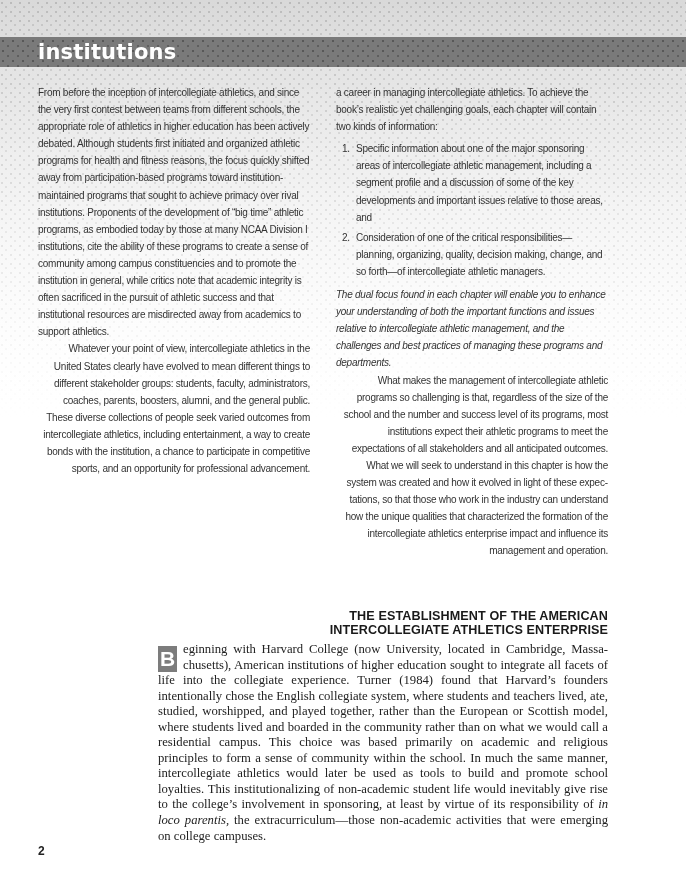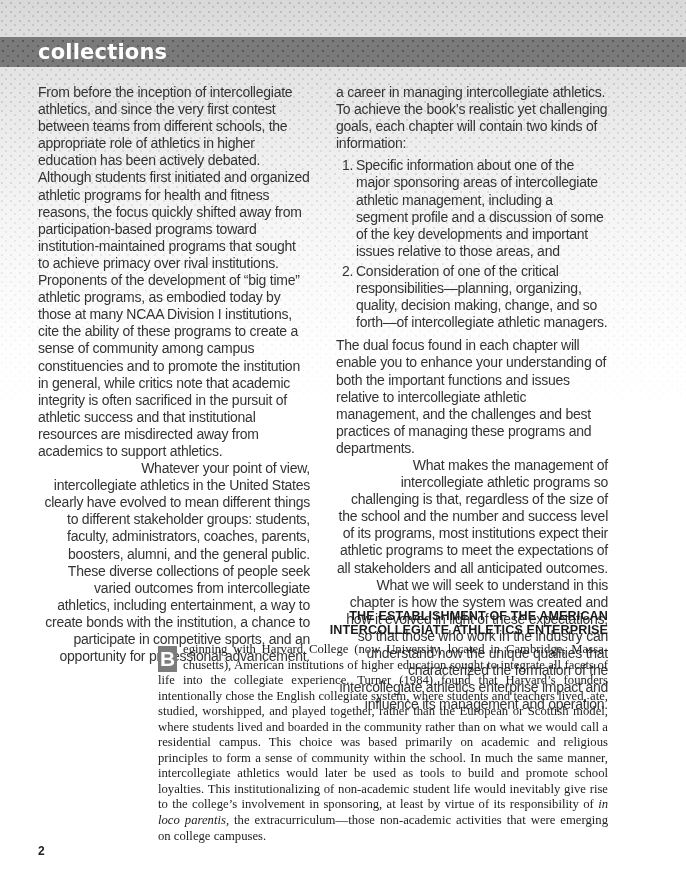--- a/index.html
+++ b/index.html
@@ -27,31 +27,31 @@
   }
   .header-title {
     position: absolute; left: 38px; top: 2px;
     color: #ffffff; font-weight: bold; font-size: 21px; letter-spacing: 0.2px;
     font-family: "DejaVu Sans", sans-serif;
     line-height: 26px;
   }
   .col {
     position: absolute; top: 84px; z-index: 2;
     font-family: "Liberation Sans", sans-serif;
-    font-size: 14px; line-height: 17.1px; color: #333333;
+    font-size: 10px; line-height: 17.1px; color: #333333;
     letter-spacing: -0.25px;
   }
   .col-left { left: 38px; width: 272px; }
   .col-right { left: 336px; width: 272px; }
   .col p { margin: 0; text-align: left; }
   .col p.indent { text-indent: 23px; text-align: right; }
   .col ol { margin: 5px 0 5px 0; padding: 0; list-style: none; }
   .col ol li { position: relative; padding-left: 20px; margin-bottom: 3px; }
   .col ol li .num { position: absolute; left: 6px; top: 0; }
-  .col p.after-list { margin-top: 6px; }
+  .col p.after-list { margin-top: 6px; font-style: italic; }
 
   .section {
     position: absolute; left: 158px; top: 609px; width: 450px; z-index: 2;
   }
   .section-title {
     font-family: "Liberation Sans", sans-serif; font-weight: bold;
     font-size: 12.6px; line-height: 14px; color: #1a1a1a; margin: 0 0 5px 0;
     letter-spacing: 0.1px;
     text-align: right;
   }
@@ -68,21 +68,21 @@
     position: absolute; left: 38px; top: 844px; font-family: "Liberation Sans", sans-serif;
     font-weight: bold; font-size: 12px; color: #222; z-index: 2;
   }
 </style>
 </head>
 <body>
 
 <div class="bg-texture"></div>
 
 <div class="header-band">
-  <span class="header-title">collections</span>
+  <span class="header-title">institutions</span>
 </div>
 
 <div class="col col-left">
   <p>From before the inception of intercollegiate athletics, and since the very first contest between teams from different schools, the appropriate role of athletics in higher education has been actively debated. Although students first initiated and orga­nized athletic programs for health and fitness reasons, the focus quickly shifted away from participation-based programs toward institution-maintained programs that sought to achieve primacy over rival institutions. Proponents of the development of “big time” athletic programs, as embodied today by those at many NCAA Division I institutions, cite the ability of these programs to create a sense of community among campus constituencies and to promote the institution in general, while critics note that academic integrity is often sacrificed in the pursuit of athletic success and that institutional resources are misdirected away from academics to support athletics.</p>
   <p class="indent">Whatever your point of view, intercollegiate athletics in the United States clearly have evolved to mean different things to different stakeholder groups: students, faculty, adminis­trators, coaches, parents, boosters, alumni, and the general public. These diverse collections of people seek varied out­comes from intercollegiate athletics, including entertainment, a way to create bonds with the institution, a chance to par­ticipate in competitive sports, and an opportunity for profes­sional advancement.</p>
 </div>
 
 <div class="col col-right">
   <p>a career in managing intercollegiate athletics. To achieve the book’s realistic yet challenging goals, each chapter will contain two kinds of information:</p>
   <ol>

